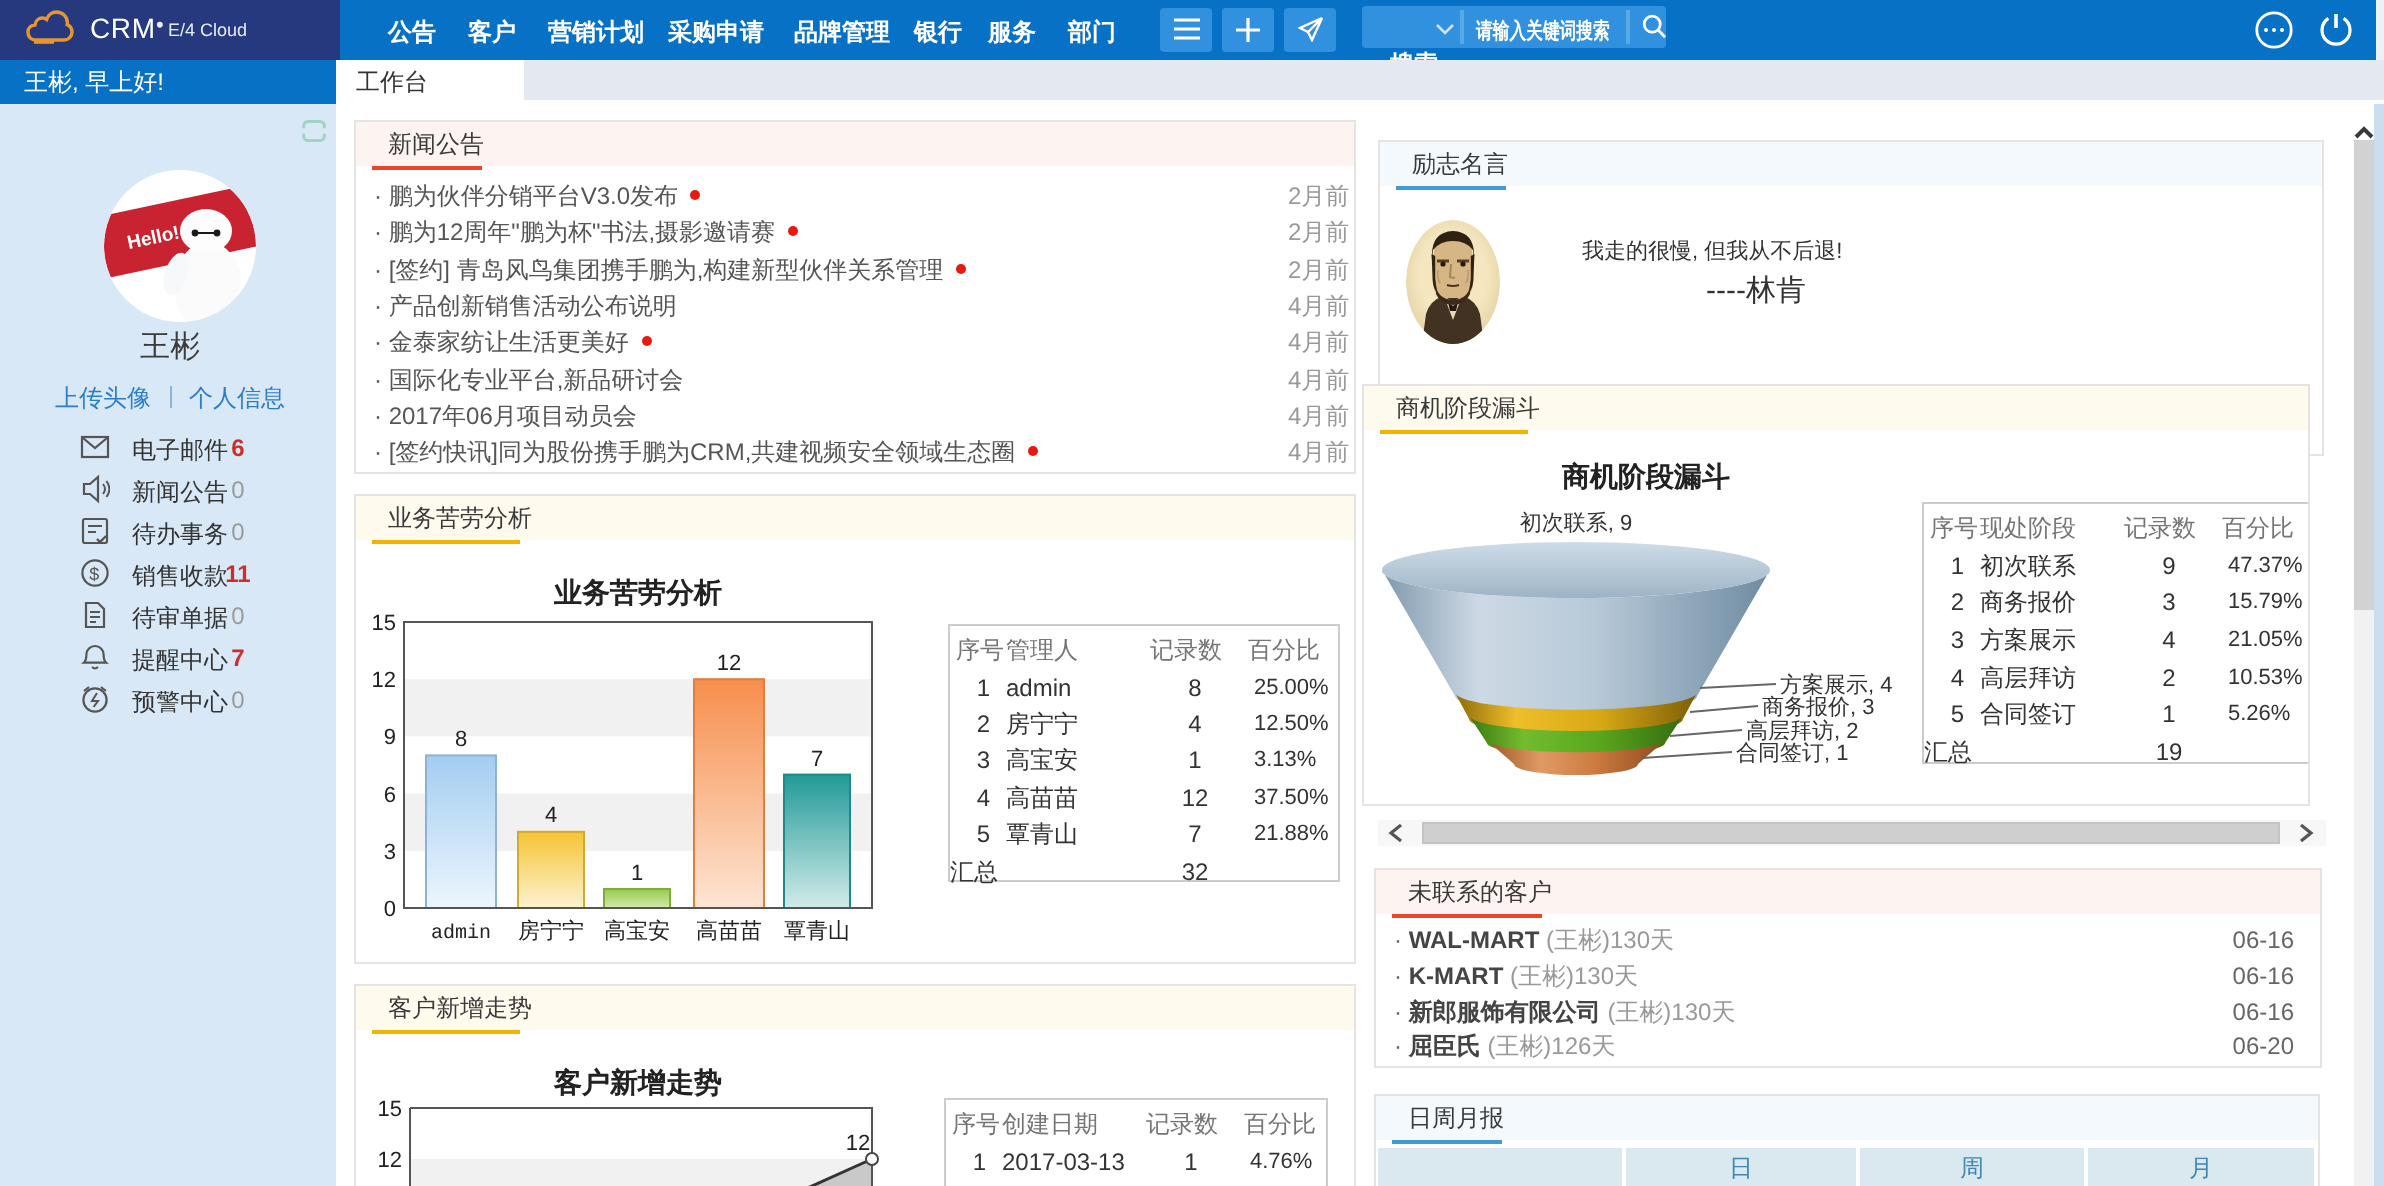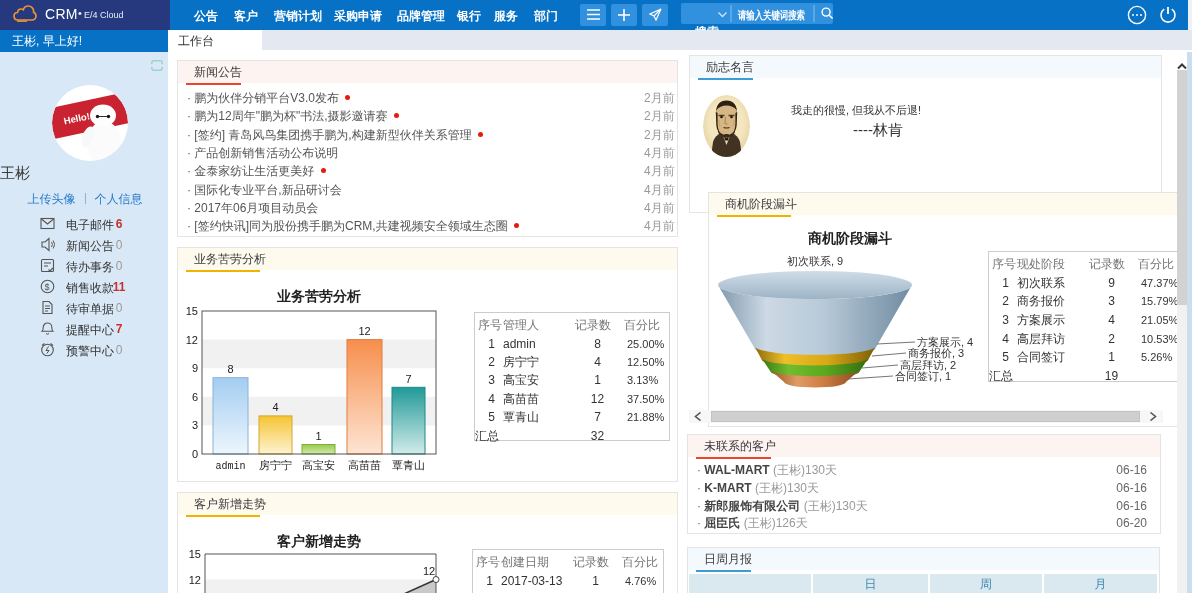--- a/index.html
+++ b/index.html
@@ -19,21 +19,21 @@
 #searchbox { position:absolute; left:681px; top:3px; width:152px; height:21px; background:#3191de; border-radius:2px; color:#fff; font-size:12px; white-space:nowrap; }
 
 
 #subbar { left:0; top:30px; width:1192px; height:20px; background:#e3e8f1; }
 #subbar-left { left:0; top:30px; width:168px; height:22px; background:#0671c5; color:#fff; font-size:12px; line-height:22px; padding-left:12px; }
 #tab-active { left:168px; top:30px; width:94px; height:22px; background:#fff; color:#333; font-size:12px; line-height:22px; padding-left:10px; }
 
 
 #sidebar { left:0; top:52px; width:168px; height:541px; background:#d9e8f6; }
 #avatar { left:52px; top:85px; width:76px; height:76px; border-radius:50%; background:#fff; overflow:hidden; }
-#uname { left:0; top:164px; width:170px; text-align:left; color:#3a3a3a; font-size:15px; }
+#uname { left:0; top:164px; width:170px; text-align:center; color:#3a3a3a; font-size:15px; }
 #ulinks { left:0; top:191px; width:170px; text-align:center; color:#2a7dc9; font-size:12px; }
 .sitem { position:absolute; left:66px; color:#333; font-size:12px; }
 .snum { position:absolute; left:104px; width:30px; text-align:center; font-size:12px; }
 .snum.red { color:#c9302c; font-weight:bold; }
 .snum.gray { color:#9a9a9a; }
 .sicon { position:absolute; left:40px; width:15px; height:15px; }
 
 
 .panel { position:absolute; background:#fff; border:1px solid #e4e4e4; overflow:hidden; }
 .phead { position:absolute; left:0; top:0; right:0; height:22px; font-size:12px; color:#3a3a3a; line-height:22px; padding-left:16px; }
@@ -349,21 +349,21 @@
       </div>
     <div class="trow" style="top:21.5px">
         <span class="c1">1</span>
         <span class="c2">2017-03-13</span>
         <span class="c3">1</span>
         <span class="c4">4.76%</span>
       </div>
   </div>
 </div>
 
-<div class="panel" style="left:689px;top:55px;width:473px;height:158px">
+<div class="panel" style="left:689px;top:70px;width:473px;height:158px">
   <div class="phead blue">励志名言<span class="uline" style="width:55px"></span></div>
   <svg style="position:absolute;left:13px;top:39px" width="47" height="62" viewBox="0 0 47 62">
     <defs>
         <clipPath id="linc">
           <ellipse cx="23.5" cy="31" rx="23.5" ry="31"></ellipse>
         </clipPath>
       </defs>
     <defs>
       <radialGradient id="lbg" cx="0.5" cy="0.45" r="0.7">
           <stop offset="0.5" stop-color="#f4e7c0"></stop>
@@ -385,21 +385,21 @@
       <circle cx="28.5" cy="22" r="1.3" fill="#241808"></circle>
       <path d="M22.5 22 L22 28.5 L24.5 29" fill="none" stroke="#a88b5c" stroke-width="1.1"></path>
       <path d="M20.5 32.5 Q23.5 33.5 26.5 32.5" fill="none" stroke="#4a3419" stroke-width="1.1"></path>
       <path d="M16 25 Q15.5 29 17 31.5 M31 25 Q31.5 29 30 31.5" fill="none" stroke="#bb9a66" stroke-width="0.8"></path>
     </g>
   </svg>
   <span style="position:absolute;left:101px;top:47px;font-size:11px;color:#333;white-space:nowrap">我走的很慢, 但我从不后退!</span>
   <span style="position:absolute;left:163px;top:65px;font-size:15px;color:#333">----林肯</span>
 </div>
 
-<div class="panel" style="left:708px;top:192px;width:474px;height:235px">
+<div class="panel" style="left:681px;top:192px;width:474px;height:211px">
   <div class="phead yellow">商机阶段漏斗<span class="uline" style="width:74px"></span></div>
   <svg style="position:absolute;left:0;top:22px" width="474" height="188" viewBox="0 0 474 188">
     <text x="141" y="28" font-size="14" font-weight="bold" fill="#222" text-anchor="middle">商机阶段漏斗</text>
     <text x="106" y="50" font-size="11" fill="#333" text-anchor="middle">初次联系, 9</text>
     <defs>
       <linearGradient id="fb" x1="0" y1="0" x2="1" y2="0">
           <stop offset="0" stop-color="#7f99ad"></stop>
           <stop offset="0.25" stop-color="#cdd9e4"></stop>
           <stop offset="0.55" stop-color="#b7c9d8"></stop>
           <stop offset="1" stop-color="#6f8ba1"></stop>

